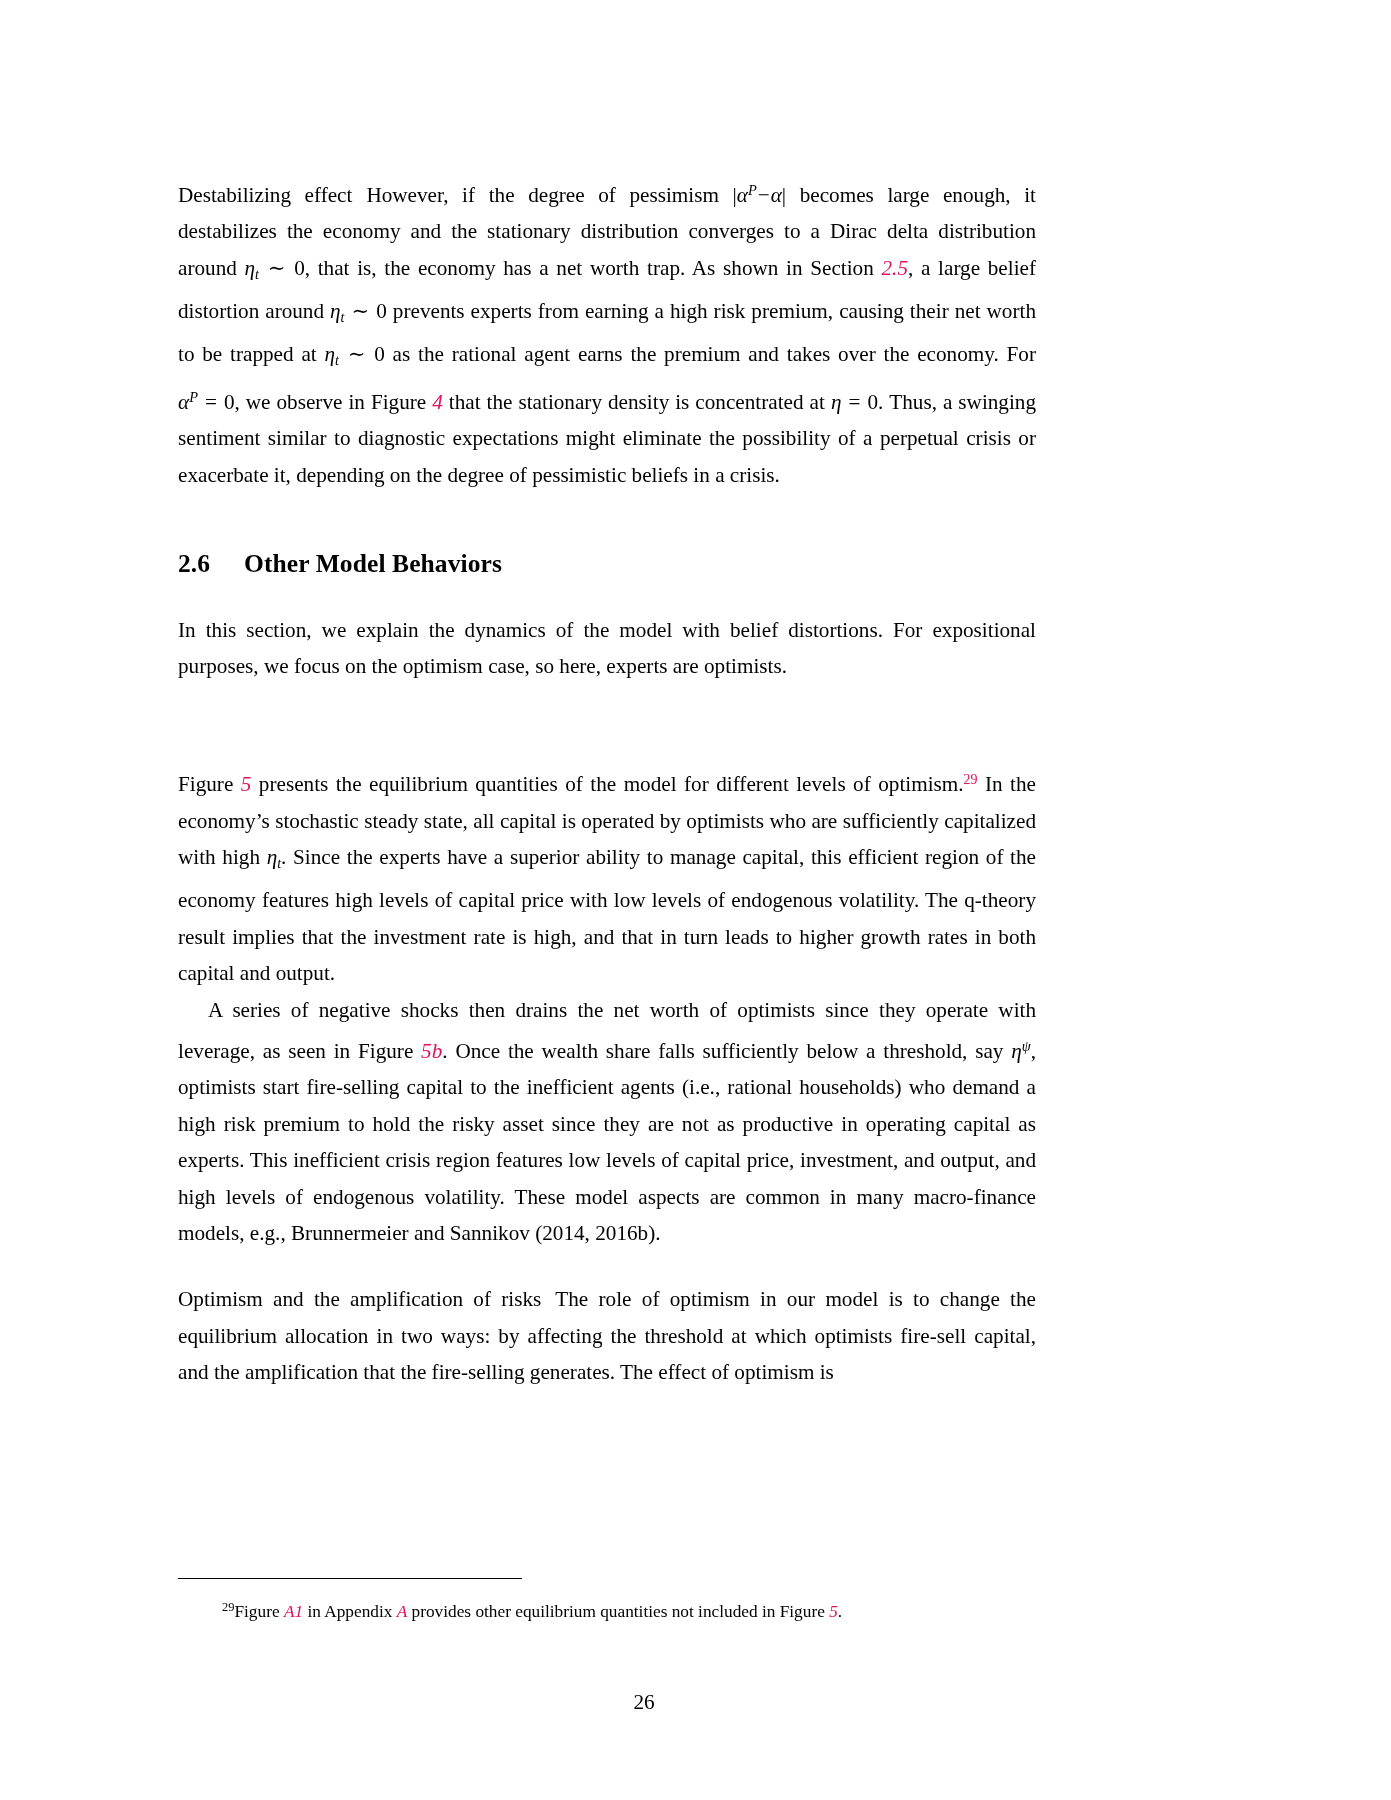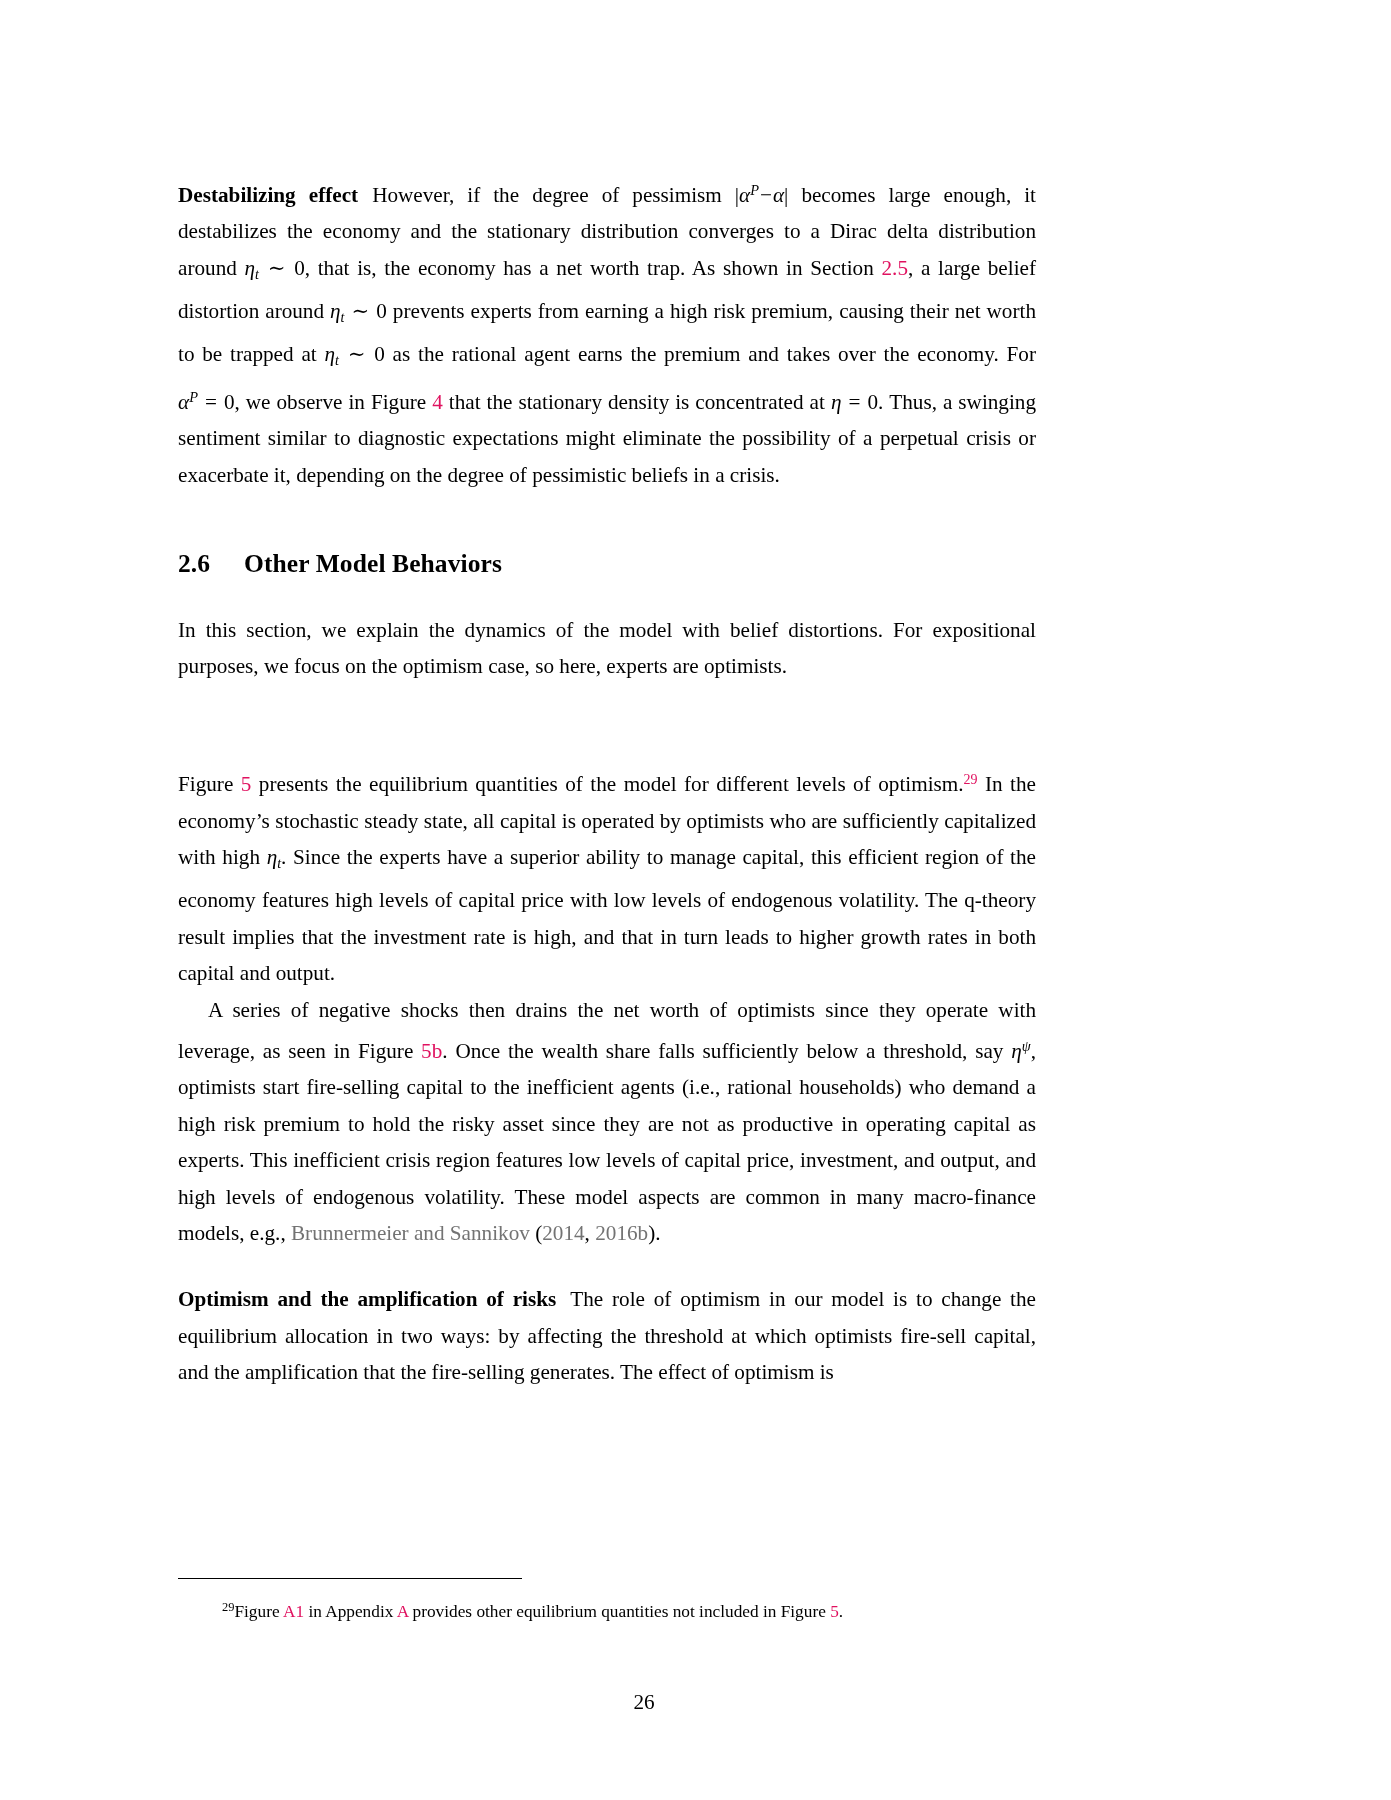--- a/index.html
+++ b/index.html
@@ -32,28 +32,29 @@
     line-height: 36.4px;
     text-align: justify;
     text-justify: inter-word;
     hyphens: manual;
   }
   p.body-text + p.body-text {
     margin-top: 0;
   }
   .indent { text-indent: 30px; }
   .runin {
-    font-weight: bold;
+    font-weight: normal;
   }
   .runin-gap { display: inline-block; width: 14px; }
   .link {
     color: #e0115f;
+    font-style: italic;
   }
   .cite {
-    color: #737373;
+    color: #000000;
   }
   h2.section {
     font-size: 25.5px;
     font-weight: bold;
     margin: 0;
     line-height: 1.2;
     letter-spacing: 0.1px;
   }
   h2.section .num { display: inline-block; min-width: 66px; }
   h3.subsection {

